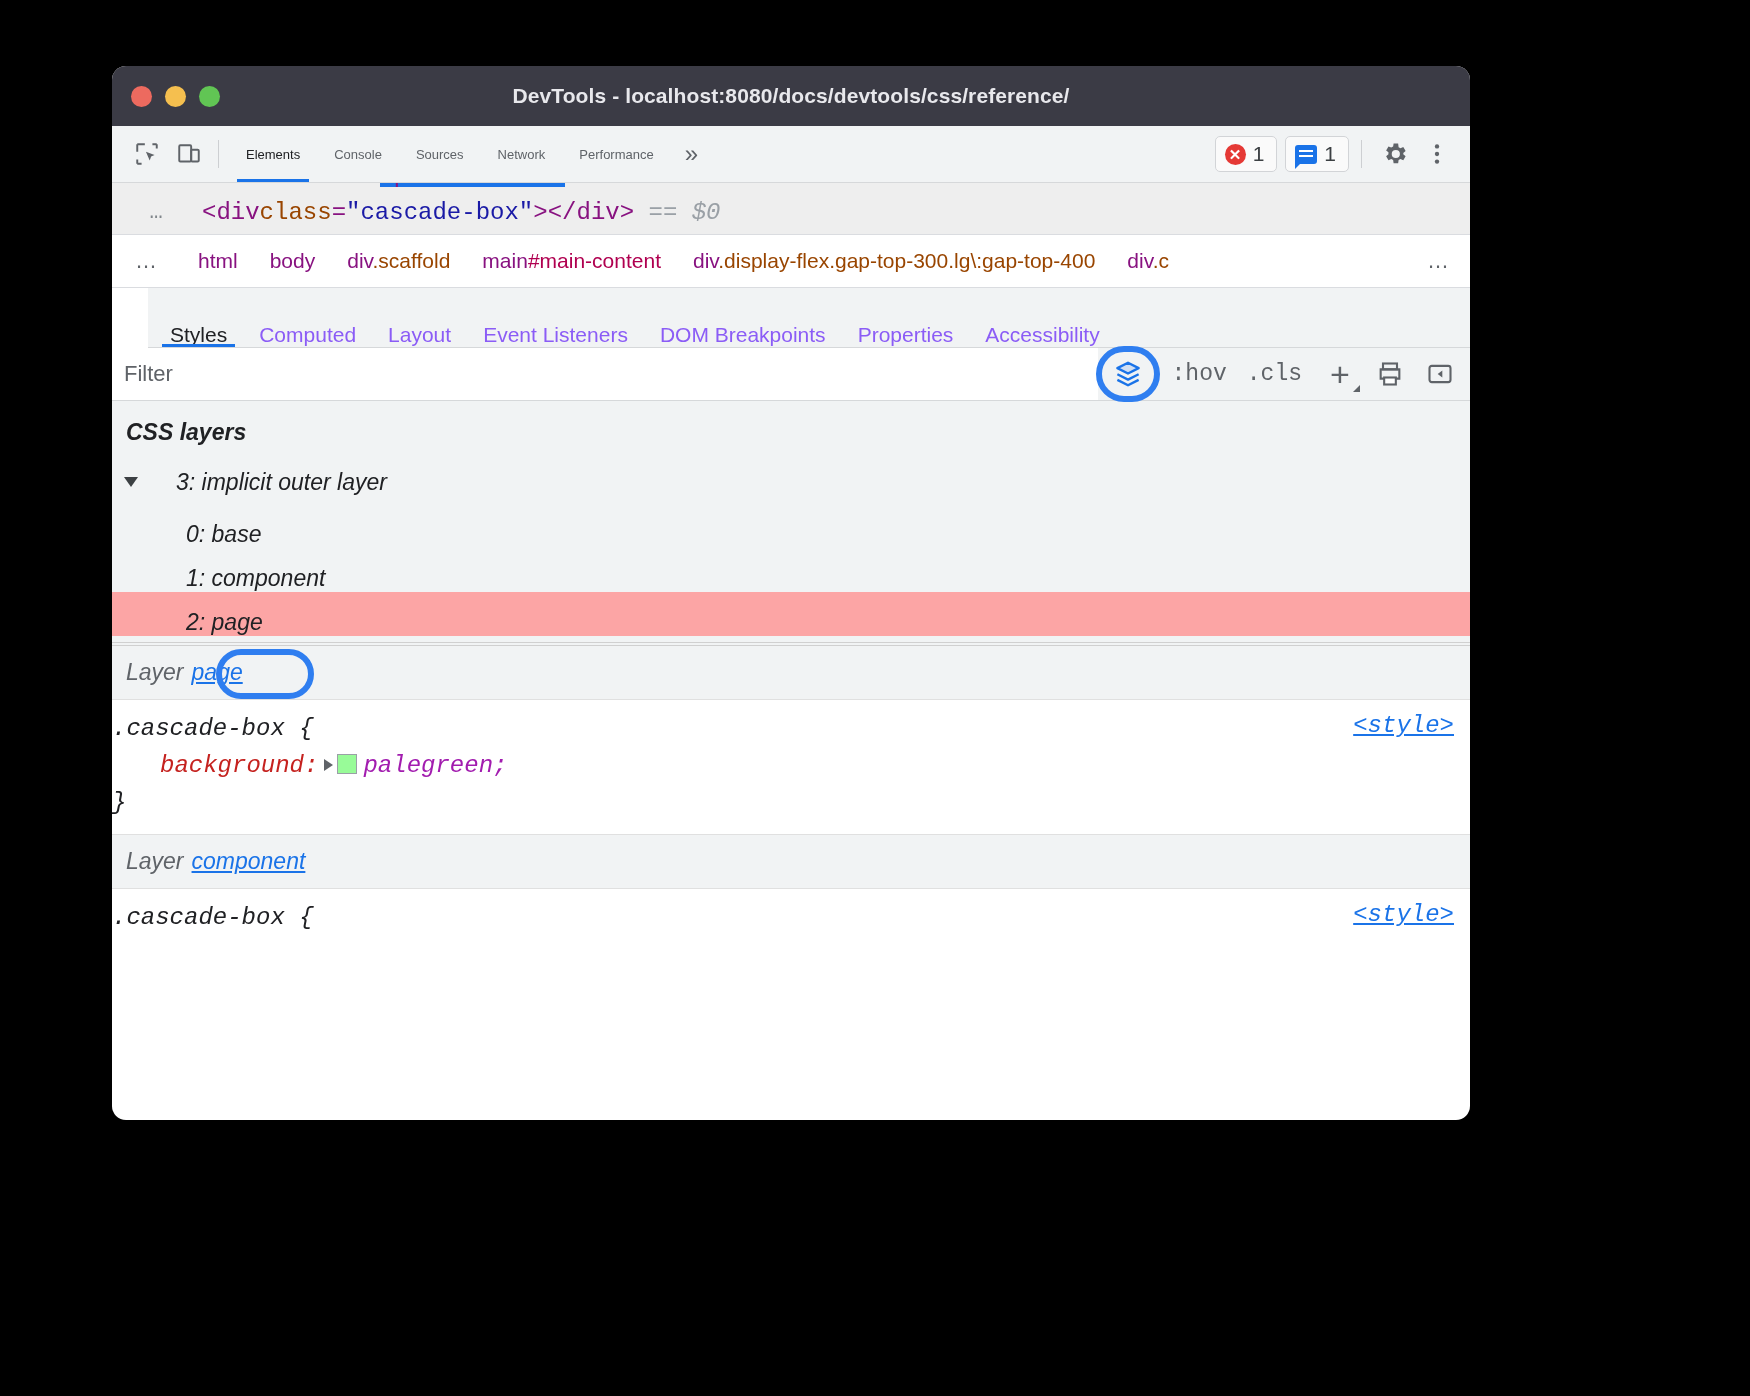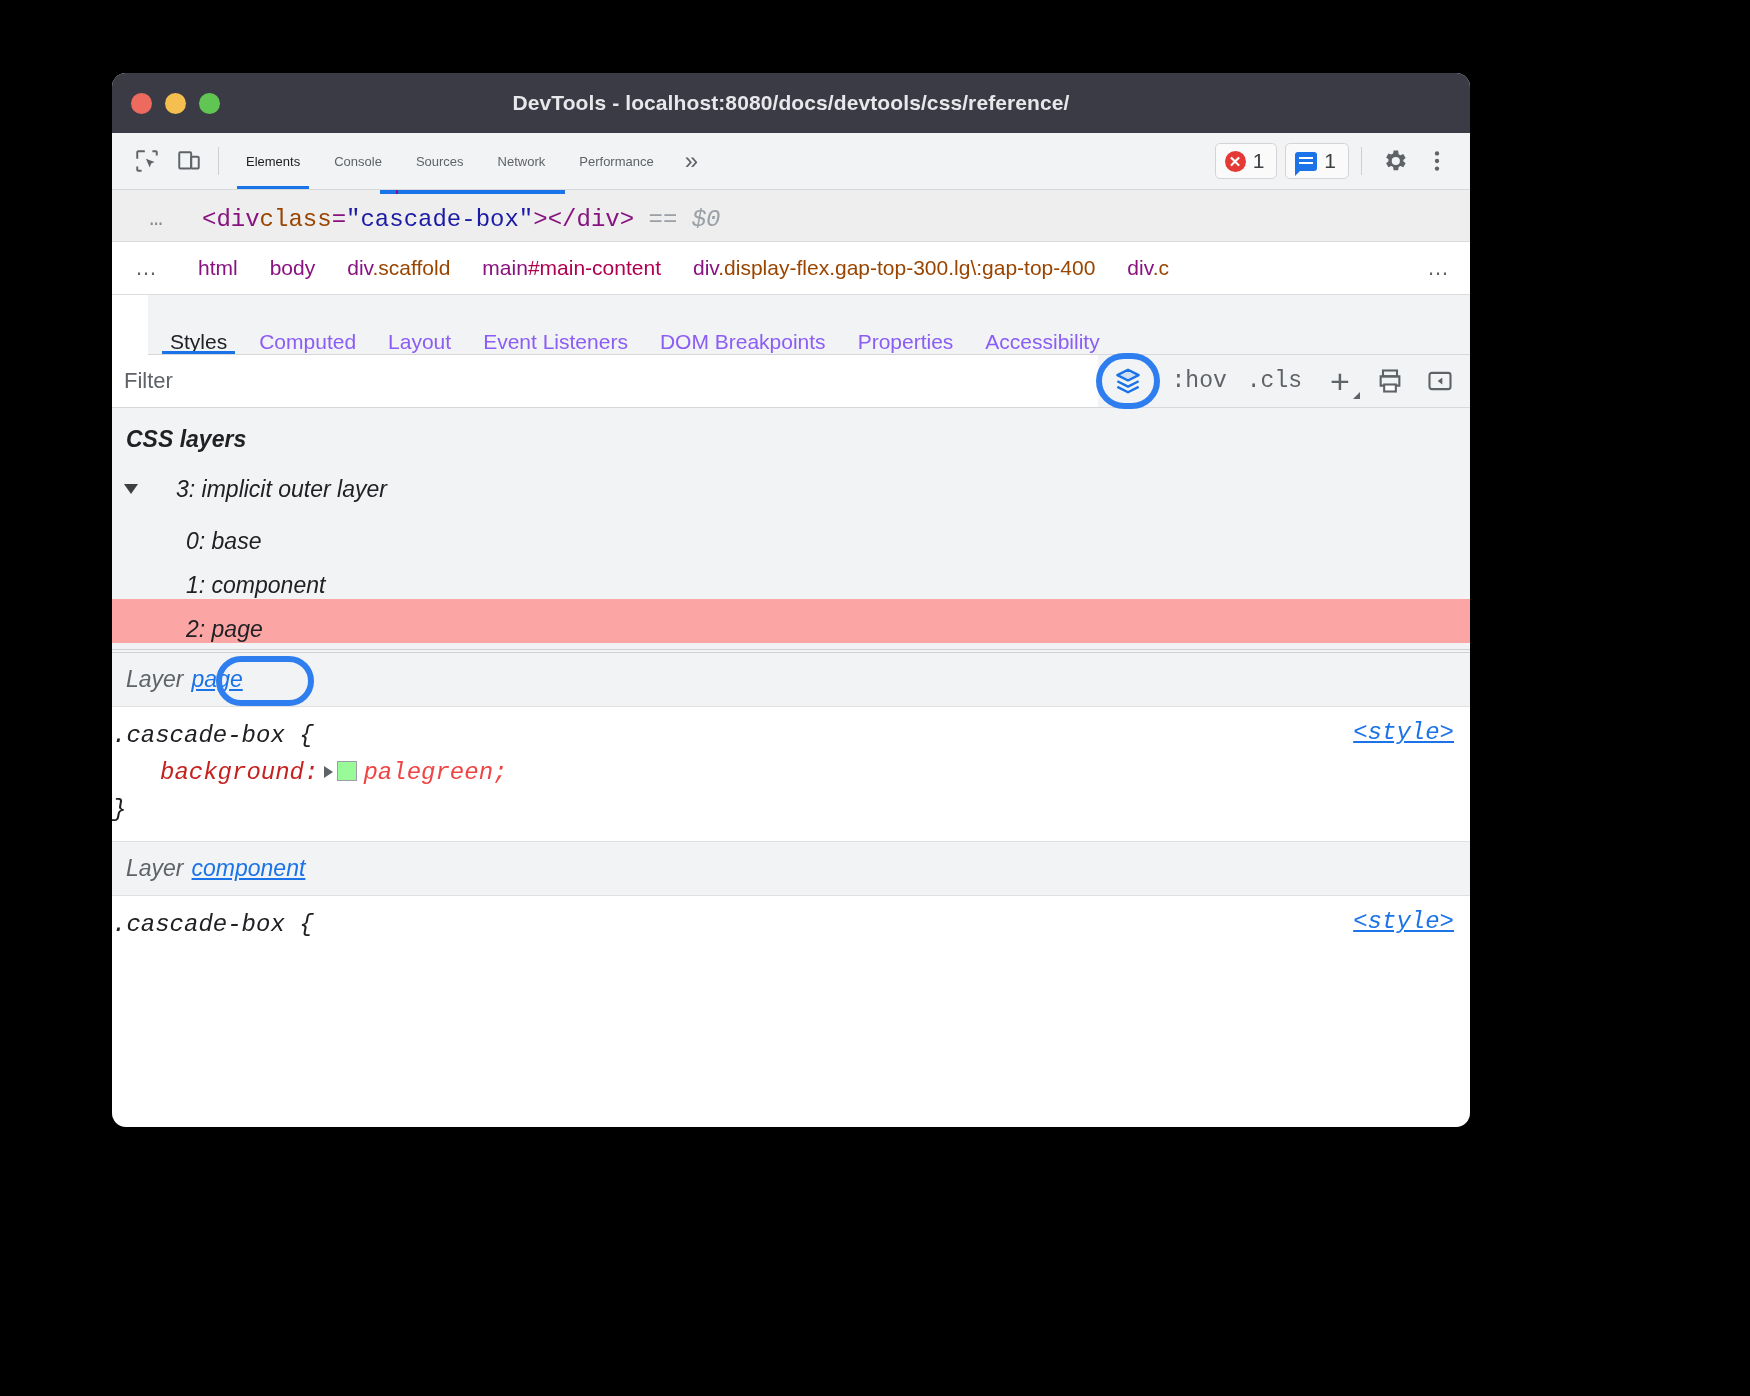--- a/index.html
+++ b/index.html
@@ -8,21 +8,21 @@
     width: 1750px;
     height: 1396px;
     background: #000000;
     font-family: "Liberation Sans", sans-serif;
     overflow: hidden;
   }
 
   .window {
     position: absolute;
     left: 112px;
-    top: 73px;
+    top: 66px;
     width: 1358px;
     height: 1054px;
     border-radius: 14px;
     overflow: hidden;
     background: #ffffff;
     box-shadow: 0 0 0 1px rgba(0,0,0,0.25);
   }
 
   
   .titlebar {
@@ -393,21 +393,21 @@
     padding: 10px 0 12px 0;
     position: relative;
     font-family: "Liberation Mono", monospace;
     font-size: 24px;
     color: #202124;
   }
   .rule-line { line-height: 1.55; white-space: nowrap; }
   .decl { padding-left: 48px; position: relative; line-height: 1.55; }
   .decl.with-cb { padding-left: 12px; }
   .prop { color: #c5221f; }
-  .val-txt { color: #ef4444; }
+  .val-txt { color: #a21caf; }
   .swatch {
     display: inline-block;
     width: 20px; height: 20px;
     border: 1px solid #9aa0a6;
     vertical-align: -2px;
     margin: 0 6px 0 2px;
   }
   .expander {
     display: inline-block;
     width: 0; height: 0;

